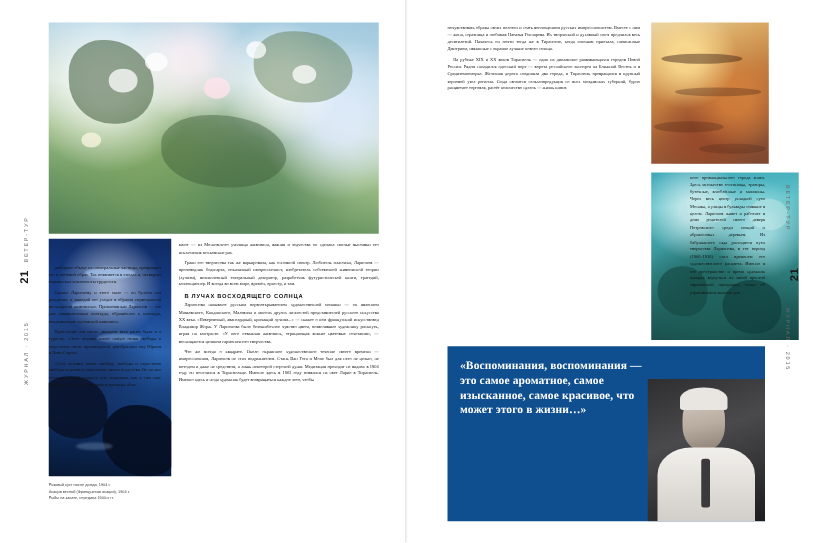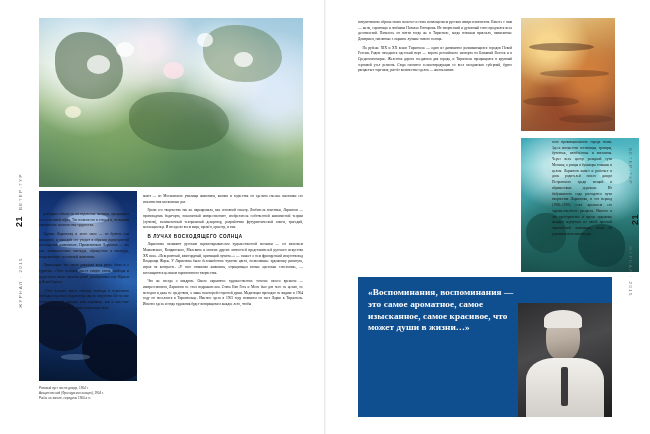--- a/index.html
+++ b/index.html
@@ -156,21 +156,21 @@
     <div class="col" style="left:227px;top:140px;width:60px;">
       <p class="noind">ного провинциального города знати. Здесь множество гостиницы, тратиры, бутечные, влюблённые и магазины. Через весь центр укладкой сути Москвы, а улицы в бульвары ставшие в целом. Ларионов живет и работает в доме родителей своего деверя Петровского среди мощий и абрикосовых деревьев. Из бабушкиного сада расходятся пути творчества Ларионова, в тот период (1900–1910) стал временем его художественного расцвета. Именно в это пространство и время художник жаждал вернуться из своей простой европейской эмиграции, тоски об утрачиваемом важном дне.</p>
     </div>
 
     <div class="caption" style="left:196px;top:278px;width:90px;">
       <div>Осенний пейзаж, 1900-е гг.</div>
       <div>Купальня, 1904 г.</div>
     </div>
 
     <div class="quote" style="left:33px;top:277px;width:254px;height:140px;">
-      <div class="qtext" style="left:10px;top:10px;width:146px;">«Воспоминания, воспоминания — это самое ароматное, самое изысканное, самое красивое, что может души в жизни…»</div>
+      <div class="qtext" style="left:10px;top:10px;width:146px;">«Воспоминания, воспоминания — это самое ароматное, самое изысканное, самое красивое, что может этого в жизни…»</div>
       <div class="portrait" style="left:160px;top:26px;width:94px;height:114px;">
         <div class="bg"></div>
         <div class="head" style="left:30%;top:10%;width:36%;height:40%;"></div>
         <div class="hair" style="left:28%;top:6%;width:40%;height:16%;"></div>
         <div class="body" style="left:8%;top:48%;width:84%;height:56%;"></div>
         <div class="tie" style="left:46%;top:56%;width:7%;height:34%;"></div>
       </div>
     </div>
 
     <div class="vert" style="left:303px;top:148px;height:60px;">ВЕТЕР-ТУР</div>

